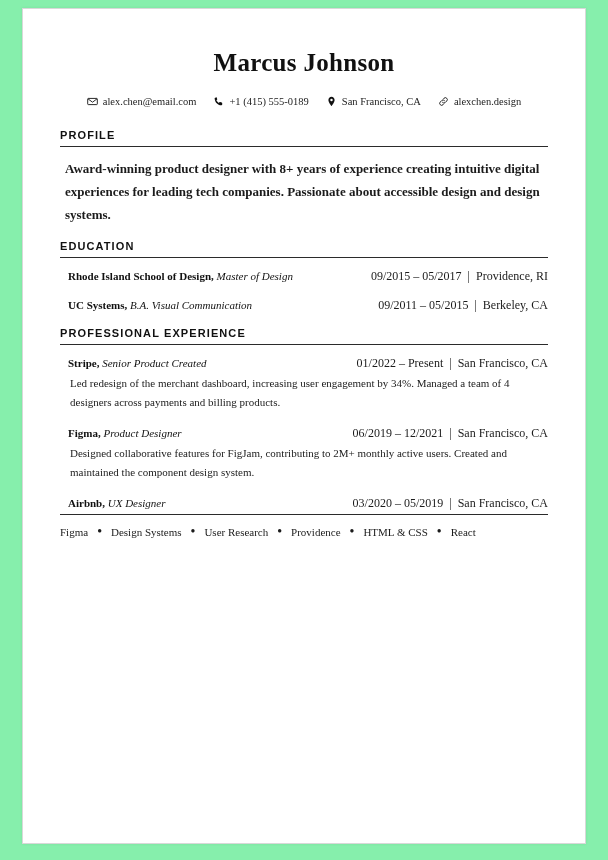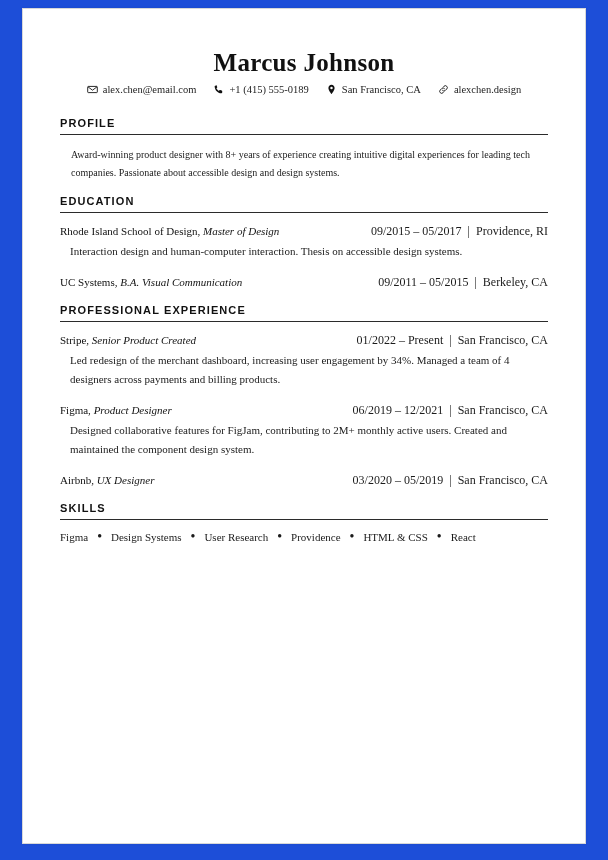--- a/index.html
+++ b/index.html
@@ -6,21 +6,21 @@
   html, body {
     margin: 0;
     padding: 0;
     background: #e8e8e8;
     font-family: "Liberation Serif", serif;
   }
   .page {
     position: relative;
     width: 608px;
     height: 860px;
-    background: #1d4ed8;
+    background: #86efac;
     overflow: hidden;
   }
   .sheet {
     position: absolute;
     left: 22px;
     top: 8px;
     width: 564px;
     height: 836px;
     background: #ffffff;
     border: 1px solid #d8d8d8;
@@ -55,20 +55,21 @@
     font-size: 10.5px;
     color: #222222;
     margin-bottom: 22px;
     flex-wrap: nowrap;
   }
   .contact-item {
     display: flex;
     align-items: center;
     gap: 5px;
     white-space: nowrap;
+    margin-top: 12px;
   }
   .contact-item .ic {
     display: inline-flex;
     align-items: center;
     justify-content: center;
     width: 11px;
     height: 11px;
     color: #111;
   }
   .contact-item .ic svg { display: block; }
@@ -83,37 +84,38 @@
     text-transform: uppercase;
     margin: 14px 0 5px 0;
     font-family: Liberation Sans, sans-serif;
   }
   .rule {
     border: none;
     border-top: 1.3px solid #2b2b2b;
     margin: 0 0 11px 0;
   }
   .body-text {
-    font-size: 10px;
+    font-size: 13px;
     line-height: 1.75;
     color: #1b1b1b;
-    margin: 0 0 6px 11px;
+    margin: 0 0 6px 5px;
+    font-weight: bold;
   }
 
   
   .entry { margin: 0 0 14px 0; }
   .entry:last-child { margin-bottom: 2px; }
   .entry-head {
     display: flex;
     justify-content: space-between;
     align-items: baseline;
     gap: 10px;
   }
   .entry-left { font-size: 11px; color: #111111; }
-  .entry-org { font-weight: normal; }
+  .entry-org { font-weight: bold; margin-left: 8px; }
   .entry-role { font-style: italic; }
   .entry-right {
     font-size: 12px;
     color: #1b1b1b;
     white-space: nowrap;
   }
   .entry-desc {
     font-size: 11px;
     line-height: 1.72;
     color: #1b1b1b;
@@ -202,21 +204,20 @@
             <div class="entry-left">
               <span class="entry-org">Rhode Island School of Design,</span>
               <span class="entry-role">Master of Design</span>
             </div>
             <div class="entry-right">
               <span>09/2015 – 05/2017</span>
               <span>&nbsp;|&nbsp;</span>
               <span>Providence, RI</span>
             </div>
           </div>
-          <div class="entry-desc">Interaction design and human-computer interaction. Thesis on accessible design systems.</div>
         </div>
 
         <div class="entry">
           <div class="entry-head">
             <div class="entry-left">
               <span class="entry-org">UC Systems,</span>
               <span class="entry-role">B.A. Visual Communication</span>
             </div>
             <div class="entry-right">
               <span>09/2011 – 05/2015</span>
@@ -270,21 +271,20 @@
             <div class="entry-right">
               <span>03/2020 – 05/2019</span>
               <span>&nbsp;|&nbsp;</span>
               <span>San Francisco, CA</span>
             </div>
           </div>
         </div>
       </div>
 
       <div class="section">
-        <div class="section-title">SKILLS</div>
         <hr class="rule">
         <div class="skills">
           <span class="skill">Figma</span>
           <span class="skill-sep">●</span>
           <span class="skill">Design Systems</span>
           <span class="skill-sep">●</span>
           <span class="skill">User Research</span>
           <span class="skill-sep">●</span>
           <span class="skill">Providence</span>
           <span class="skill-sep">●</span>

